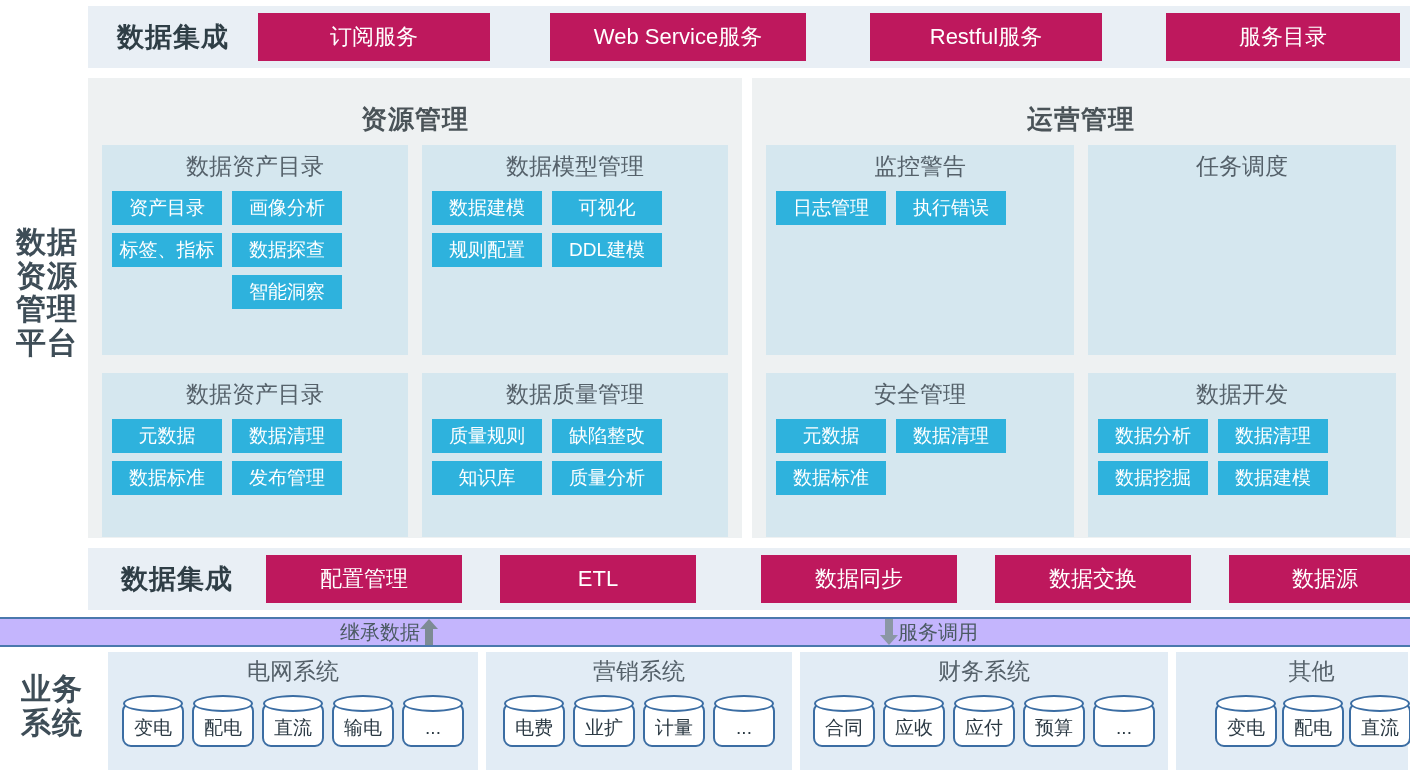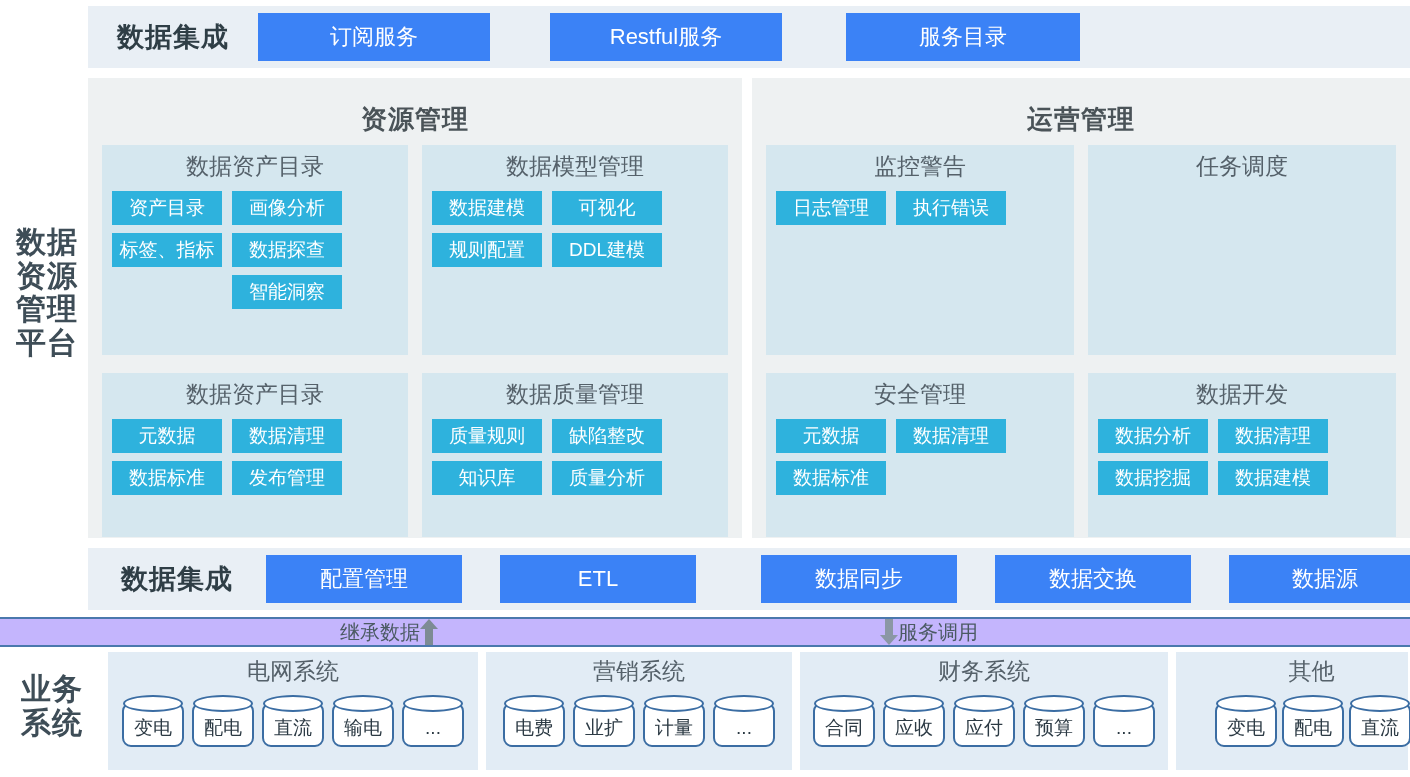--- a/index.html
+++ b/index.html
@@ -18,21 +18,21 @@
     display: flex;
     align-items: center;
   }
   .band-title {
     font-size: 27px; font-weight: bold; color: #2f3e46;
     letter-spacing: 1px;
     flex: 0 0 auto;
     text-align: center;
   }
   .tile {
-    background: #3b82f6;
+    background: #be185d;
     color: #ffffff;
     font-size: 22px;
     display: flex; align-items: center; justify-content: center;
     height: 48px;
     white-space: nowrap;
   }
 
   
   .platform-label {
     position: absolute;
@@ -171,20 +171,21 @@
 </style>
 </head>
 <body>
 
 <div id="root">
 
   <div class="band" id="top-band" style="left:88px; top:6px; width:1322px; height:62px;">
     <div class="band-title" style="width:170px;">数据集成</div>
     <div id="top-tiles" style="display:flex; flex:1; align-items:center;">
         <div class="tile" style="width: 232px; margin-right: 60px;">订阅服务</div>
+        <div class="tile" style="width: 256px; margin-right: 64px;">Web Service服务</div>
         <div class="tile" style="width: 232px; margin-right: 64px;">Restful服务</div>
         <div class="tile" style="width: 234px; margin-right: 0px;">服务目录</div>
       </div>
   </div>
 
   <div class="platform-label">
     <span>数据</span>
     <span>资源</span>
     <span>管理</span>
     <span>平台</span>

